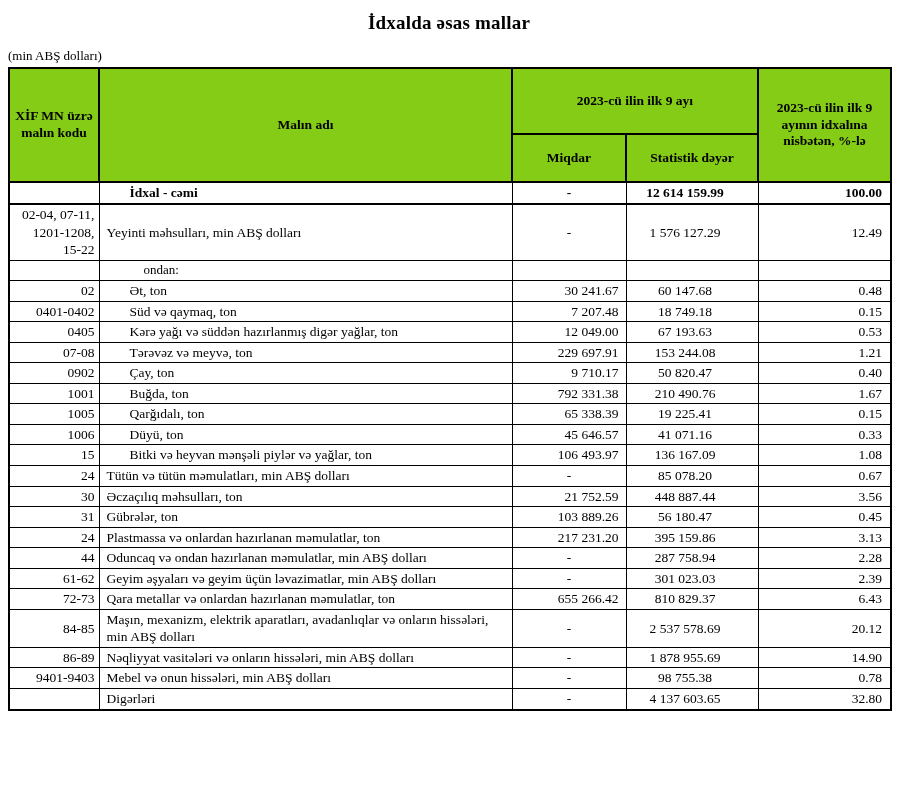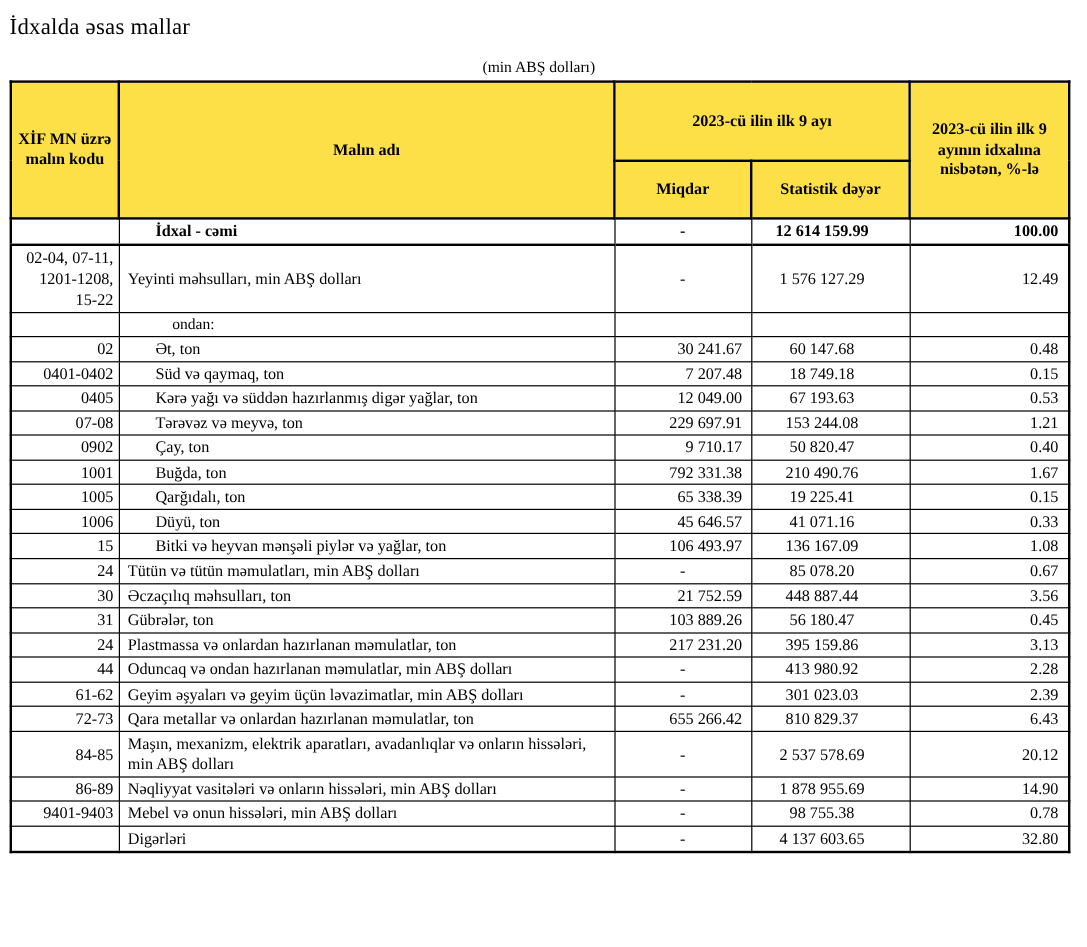--- a/index.html
+++ b/index.html
@@ -5,43 +5,43 @@
   * { box-sizing: border-box; }
   html, body { margin: 0; padding: 0; background: #fff; }
   body {
     width: 906px;
     color: #000;
     font-family: "Liberation Serif", "DejaVu Serif", serif;
   }
   .page { padding: 6px 16px 10px 8px; }
 
   .title {
-    text-align: left;
-    font-weight: normal;
+    text-align: center;
+    font-weight: bold;
     font-size: 19px;
     margin: 6px 0 14px 0;
     letter-spacing: 0.2px;
   }
   .unit-note {
-    text-align: center;
+    text-align: left;
     font-size: 13px;
     margin: 0 0 3px 0;
   }
 
   table.main {
     width: 100%;
     border-collapse: collapse;
     table-layout: fixed;
     border: 2px solid #000;
   }
   th, td { border: 1px solid #000; overflow: hidden; }
 
   thead th {
     border-width: 2px;
-    background: #fde047;
+    background: #84cc16;
     font-size: 13.5px;
     font-weight: bold;
     text-align: center;
     padding: 2px 5px;
     vertical-align: middle;
     line-height: 1.25;
   }
   tr.header-top { height: 66px; }
   tr.header-sub { height: 48px; }
 
@@ -207,21 +207,21 @@
           <td class="cell-code">24</td>
           <td class="cell-name">Plastmassa və onlardan hazırlanan məmulatlar, ton</td>
           <td class="cell-qty">217 231.20</td>
           <td class="cell-value">395 159.86</td>
           <td class="cell-share">3.13</td>
         </tr>
         <tr class="row-item">
           <td class="cell-code">44</td>
           <td class="cell-name">Oduncaq və ondan hazırlanan məmulatlar, min ABŞ dolları</td>
           <td class="cell-qty dash">-</td>
-          <td class="cell-value">413 980.92</td>
+          <td class="cell-value">287 758.94</td>
           <td class="cell-share">2.28</td>
         </tr>
         <tr class="row-item">
           <td class="cell-code">61-62</td>
           <td class="cell-name">Geyim əşyaları və geyim üçün ləvazimatlar, min ABŞ dolları</td>
           <td class="cell-qty dash">-</td>
           <td class="cell-value">301 023.03</td>
           <td class="cell-share">2.39</td>
         </tr>
         <tr class="row-item">

